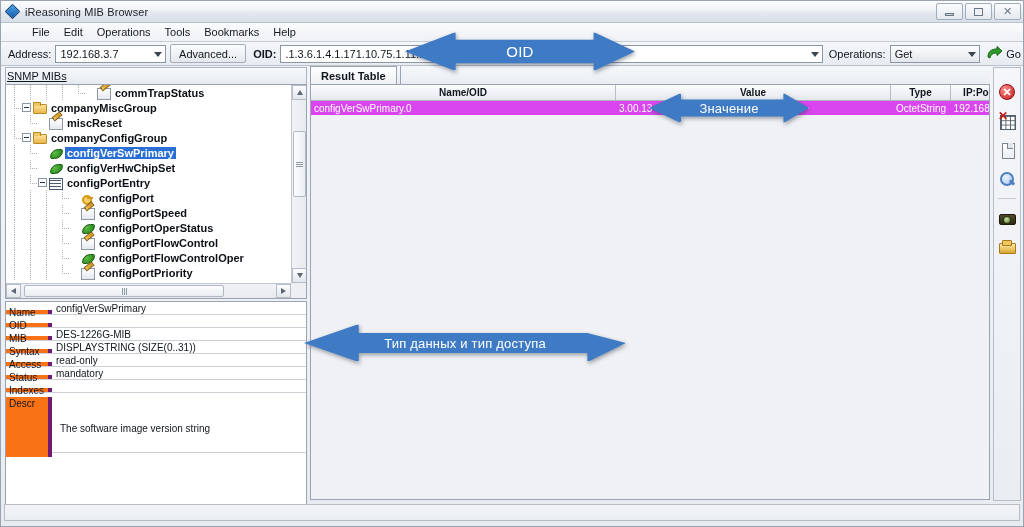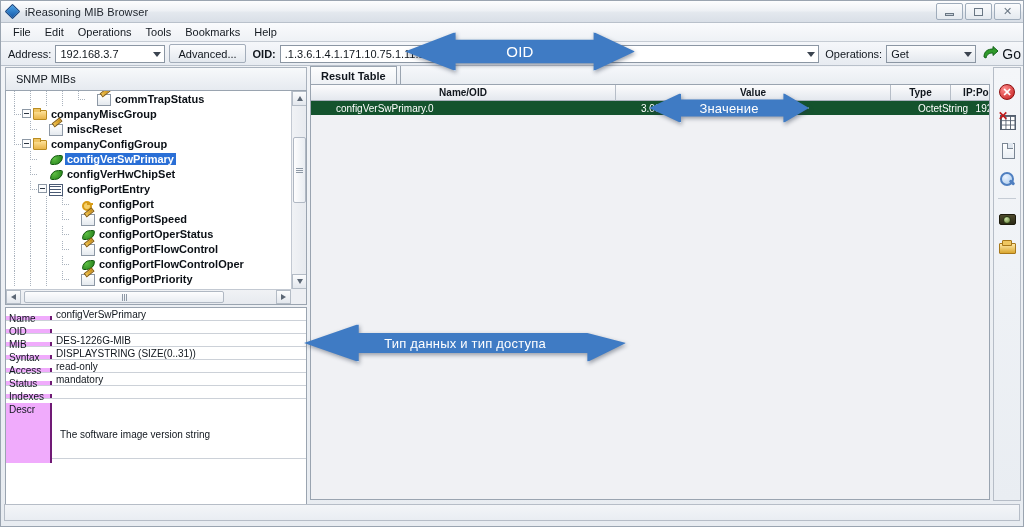--- a/index.html
+++ b/index.html
@@ -55,21 +55,21 @@
   }
   .winbtn .gl-min { width: 9px; height: 3px; border: 1px solid #6a7back; border: 1px solid #6a7784; background: #c9d1da; margin-top: 5px;}
   .winbtn .gl-max { width: 9px; height: 8px; border: 1.5px solid #6a7784; background: #eef2f6;}
   .winbtn .gl-close { font-size: 11px; font-family: "Liberation Serif", serif; color: #6a7784; line-height: 1; }
 
   
   .menubar {
     position: absolute; left: 0; top: 22px; width: 1024px; height: 19px;
     background: linear-gradient(to bottom, #fafbfd, #eef1f5);
     border-bottom: 1px solid #c6ccd4;
-    display: flex; align-items: center; padding-left: 5px;
+    display: flex; align-items: center; padding-left: 24px;
   }
   .menu-item {
     padding: 2px 7px; font-size: 11px; color: #141a21; cursor: default;
   }
 
   
   .toolbar {
     position: absolute; left: 0; top: 41px; width: 1024px; height: 24px;
     background: linear-gradient(to bottom, #f5f7fa, #e7ebf1);
     border-bottom: 1px solid #b9c1cb;
@@ -96,33 +96,33 @@
   .btn-flat {
     height: 19px; padding: 0 8px;
     background: linear-gradient(to bottom, #fbfcfd, #e3e8ee);
     border: 1px solid #a3adba;
     border-radius: 2px;
     font-size: 11px; color: #10161d;
     display: flex; align-items: center; justify-content: center;
     margin: 0 4px;
   }
   .go-btn { display: flex; align-items: center; gap: 3px; margin-left: 6px; }
-  .go-btn .gtext { font-size: 14px; color: #10161d; }
+  .go-btn .gtext { font-size: 11px; color: #10161d; }
 
   
   .left-panel {
     position: absolute; left: 4px; top: 66px; width: 302px; height: 434px;
   }
   .panel-head {
-    height: 23px;
+    height: 17px;
     background: linear-gradient(to bottom,#f7f9fb,#e6eaf0);
     border: 1px solid #a9b2bd;
     border-bottom: none;
     font-size: 11px; color: #10161d;
-    display: flex; align-items: center; padding-left: 10px;
+    display: flex; align-items: center; padding-left: 1px; text-decoration: underline;
   }
   .tree-box {
     position: relative;
     height: 215px;
     background: #ffffff;
     border: 1px solid #9aa4b0;
     overflow: hidden;
     font-weight: bold;
   }
   .tree-inner {
@@ -263,22 +263,22 @@
     margin-top: 2px;
     background: #ffffff;
     border: 1px solid #9aa4b0;
     height: 209px;
     overflow: hidden;
   }
   .prop-row { display: flex; height: 13px; border-bottom: 1px solid #ccd1d8; }
   .prop-row.descr { height: 60px; align-items: center; }
   .prop-key {
     width: 46px; flex: 0 0 46px;
-    background: #f0abfc;
-    border-right: 2px solid #701a75;
+    background: #f97316;
+    border-right: 4px solid #701a75;
     font-size: 10px; color: #10161d;
     padding-left: 3px;
     display: flex; align-items: center; margin-top: 8px;
   }
   .prop-row.descr .prop-key { height: 60px; align-items: flex-start; padding-top:1px; }
   .prop-val {
     flex: 1; font-size: 10px; color: #10161d;
     padding-left: 4px; display: flex; align-items: center;
     background: #ffffff;
   }
@@ -312,21 +312,21 @@
   }
   .thead { display: flex; height: 16px; }
   .th {
     background: linear-gradient(to bottom,#fcfcfd,#e4e8ee);
     border-right: 1px solid #b6bdc7;
     border-bottom: 1px solid #a9b1bc;
     font-size: 10px; font-weight: bold; color: #10161d;
     display: flex; align-items: center; justify-content: center;
   }
   .trow { display: flex; height: 14px; }
-  .trow.sel { background: #14532d; padding-left: 22px; }
+  .trow.sel { background: #d946ef; }
   .td {
     font-size: 10px; color: #ffffff;
     display: flex; align-items: center;
     padding: 0 3px;
     overflow: hidden; white-space: nowrap;
   }
   .td.center { justify-content: center; }
   .grid-empty { position:absolute; left:0; right:0; top:30px; bottom:0; background:#f0f1f4; }
 
   

